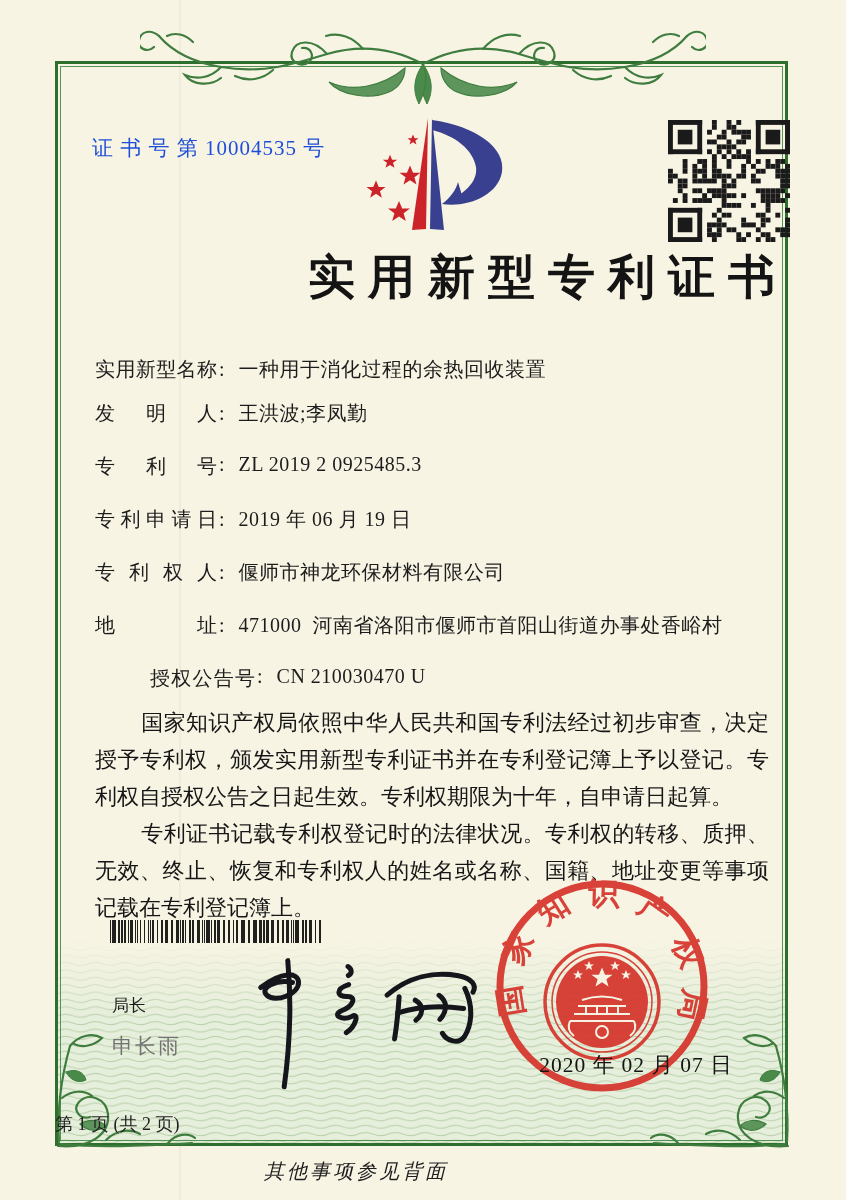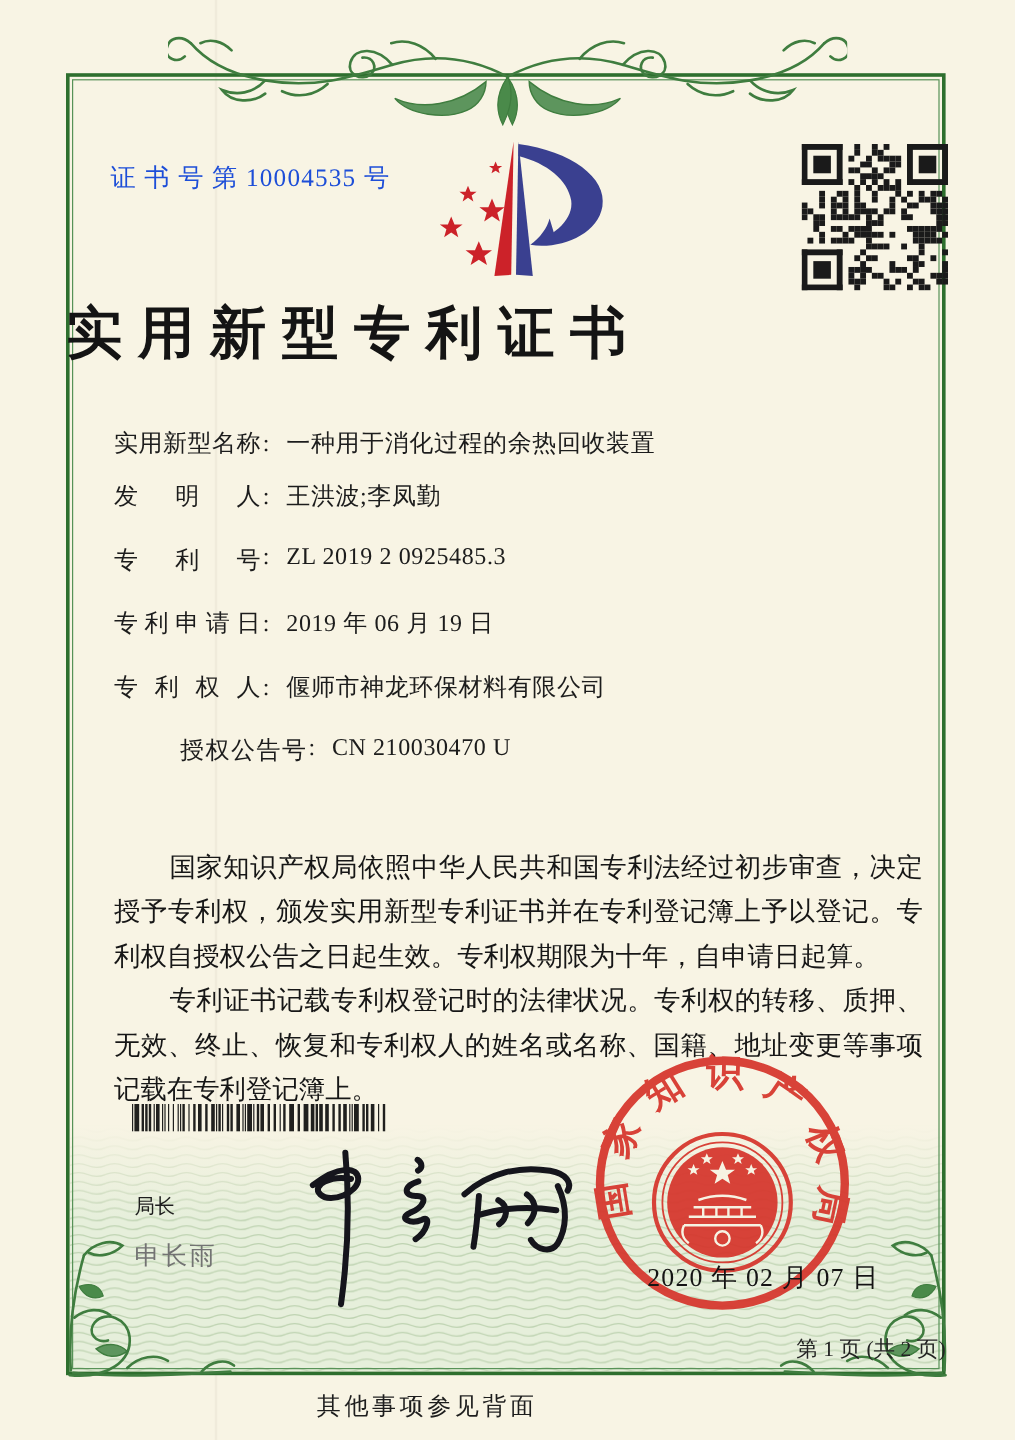--- a/index.html
+++ b/index.html
@@ -16,21 +16,21 @@
   .frame{left:55px;top:61px;width:733px;height:1085px;border:3px solid #2e6f2e;box-sizing:border-box;}
   .frame::after{content:"";position:absolute;inset:2px;border:1px solid #579257;}
   
   .band{left:58px;top:938px;width:727px;height:205px;overflow:hidden;}
   .band-fade{left:58px;top:938px;width:727px;height:78px;
     background:linear-gradient(#f8f4e4 0%,rgba(248,244,228,0) 100%);}
   
   .certno{left:92px;top:134px;font-size:21px;letter-spacing:1px;color:#1d4ed8;}
   .logo{left:352px;top:110px;}
   .qr{left:668px;top:120px;}
-  .title{left:55px;top:246px;width:733px;text-align:left;font-size:47px;font-weight:bold;
+  .title{left:55px;top:246px;width:733px;text-align:right;font-size:47px;font-weight:bold;
     letter-spacing:13px;color:#141414;}
   
   .fields{left:95px;top:356px;width:676px;font-size:20px;}
   .row{height:24px;margin-bottom:29px;white-space:nowrap;}
   .row.first{margin-bottom:20px;}
   .lab{display:inline-block;width:122px;text-align:justify;text-align-last:justify;vertical-align:top;}
   .colon{display:inline-block;margin:0 14px 0 2px;}
   .val{white-space:pre-wrap;letter-spacing:0.5px;}
   .grant-row{display:flex;}
   .cell2{margin-left:55px;}
@@ -41,22 +41,22 @@
   
   .barcode{left:110px;top:920px;}
   
   .seal{left:488px;top:876px;opacity:0.93;}
   .seal-date{left:518px;top:1050px;width:236px;text-align:center;font-size:21.5px;letter-spacing:1px;color:#141414;}
   
   .director{left:112px;top:994px;font-size:17px;color:#1d1d1d;}
   .director-name{left:112px;top:1032px;font-size:21px;color:#737373;letter-spacing:2px;}
   .signature{left:238px;top:948px;}
   
-  .pagenote{left:55px;top:1112px;width:733px;text-align:right;font-size:18px;color:#222;}
-  .backnote{left:0;top:1158px;width:712px;text-align:center;font-size:20px;letter-spacing:3px;color:#1d1d1d;}
+  .pagenote{left:55px;top:1112px;width:733px;text-align:left;font-size:18px;color:#222;}
+  .backnote{left:0;top:1158px;width:712px;text-align:center;font-size:20px;letter-spacing:3px;color:#1d1d1d;font-style:italic;}
   .orn{color:#3f7d3f;}
 </style>
 </head>
 <body>
 
 <div class="abs crease"></div>
 
 <div class="abs band">
   <svg width="727" height="205">
     <defs>
@@ -349,20 +349,23 @@
   </div>
   <div class="row">
     <span class="lab">专利号</span><span class="colon">:</span><span class="val">ZL 2019 2 0925485.3</span>
   </div>
   <div class="row">
     <span class="lab">专利申请日</span><span class="colon">:</span><span class="val">2019 年 06 月 19 日</span>
   </div>
   <div class="row">
     <span class="lab">专利权人</span><span class="colon">:</span><span class="val">偃师市神龙环保材料有限公司</span>
   </div>
+  <div class="row">
+    <span class="lab">地址</span><span class="colon">:</span><span class="val">471000  河南省洛阳市偃师市首阳山街道办事处香峪村</span>
+  </div>
   <div class="row grant-row">
     <div class="cell2">
       <span class="lab">授权公告号</span><span class="colon">:</span><span class="val">CN 210030470 U</span>
     </div>
   </div>
 </div>
 
 <div class="abs paras">
   <p>国家知识产权局依照中华人民共和国专利法经过初步审查，决定授予专利权，颁发实用新型专利证书并在专利登记簿上予以登记。专利权自授权公告之日起生效。专利权期限为十年，自申请日起算。</p>
   <p>专利证书记载专利权登记时的法律状况。专利权的转移、质押、无效、终止、恢复和专利权人的姓名或名称、国籍、地址变更等事项记载在专利登记簿上。</p>

